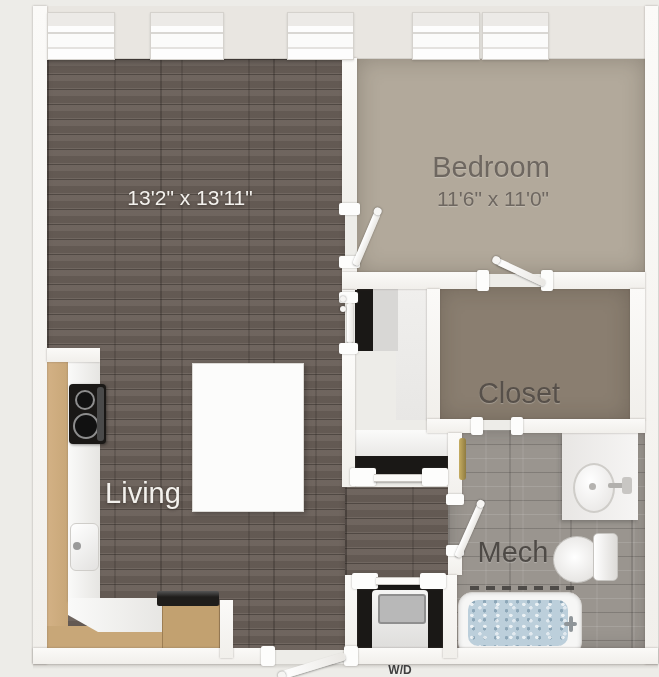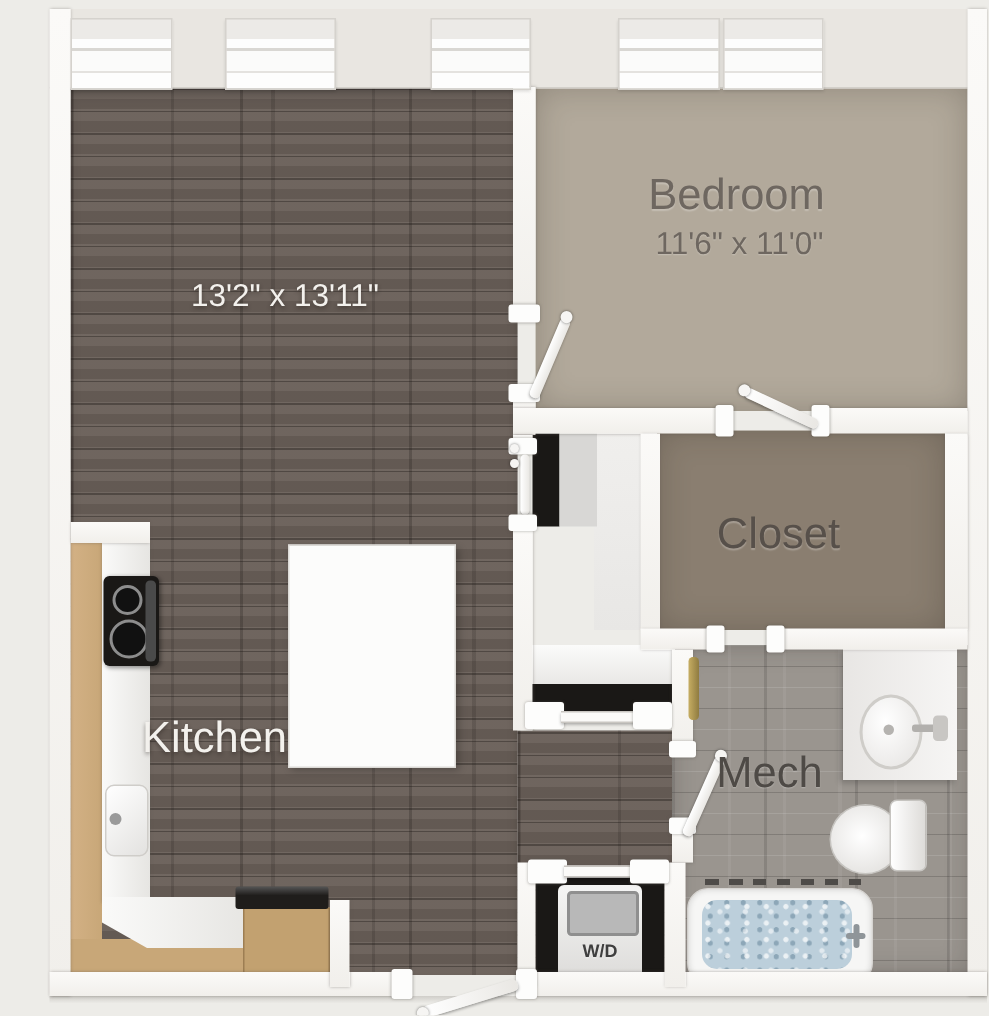--- a/index.html
+++ b/index.html
@@ -19,21 +19,21 @@
         box-shadow:0 0 2px rgba(90,85,80,.45);}
   .stub{position:absolute;z-index:5;background:#fdfdfc;box-shadow:0 0 2px rgba(90,85,80,.5);border-radius:2px;}
   .door{position:absolute;z-index:5;background:linear-gradient(90deg,#ffffff,#e9e7e3);
         border-radius:3px;box-shadow:0 1px 2px rgba(0,0,0,.35);}
   .knob{position:absolute;width:8px;height:8px;border-radius:50%;background:#f6f5f3;
         box-shadow:0 0 2px rgba(0,0,0,.5);}
   .lbl{position:absolute;z-index:6;transform:translate(-50%,-50%);white-space:nowrap;}
   .lbl-lg{font-size:29px;}
   .lbl-sm{font-size:21px;}
   .light{color:var(--label-light);text-shadow:0 1px 3px rgba(30,25,20,.45);}
-  .dark{color:var(--label-dark);text-shadow:0 1px 1px rgba(255,255,255,.25);}
+  .dark{color:var(--label-dark);text-shadow:0 1px 1px rgba(255,255,255,.25);margin-top:36px;}
   .wood{background-color:var(--wood);
     background-image:
       repeating-linear-gradient(90deg, rgba(20,16,14,.22) 0 2px, rgba(20,16,14,0) 2px 113px),
       repeating-linear-gradient(90deg, rgba(20,16,14,.15) 0 2px, rgba(20,16,14,0) 2px 67px),
       repeating-linear-gradient(180deg, rgba(255,255,255,.05) 0 1px, rgba(0,0,0,.24) 1px 2px,
         rgba(255,255,255,.04) 2px 8px, rgba(0,0,0,.06) 8px 15px);
     box-shadow:inset 0 6px 10px -5px rgba(0,0,0,.5);}
   .carpet{box-shadow:inset 0 0 22px rgba(40,34,28,.25);}
   .tile{background-color:var(--bath-tile);
     background-image:
@@ -178,16 +178,16 @@
     <span class="knob" style="left:-1px;top:-5px"></span>
   </div>
   <div class="door" style="left:280px;top:652px;width:65px;height:8px;transform:rotate(-17deg);transform-origin:100% 50%">
     <span class="knob" style="left:-5px;top:0px"></span>
   </div>
 
   <div class="lbl lbl-sm light" style="left:190px;top:198px">13'2" x 13'11"</div>
   <div class="lbl lbl-lg dark" style="left:491px;top:131px;color:#6e6760">Bedroom</div>
   <div class="lbl lbl-sm dark" style="left:493px;top:163px;color:#6e6760">11'6" x 11'0"</div>
   <div class="lbl lbl-lg dark" style="left:519px;top:357px;color:#57504a">Closet</div>
-  <div class="lbl lbl-lg light" style="left:143px;top:493px">Kitchen</div>
+  <div class="lbl lbl-lg light" style="left:143px;top:493px">Living</div>
   <div class="lbl lbl-lg dark" style="left:513px;top:516px;color:#4e4a46">Mech</div>
 
 </div>
 
 </body></html>

